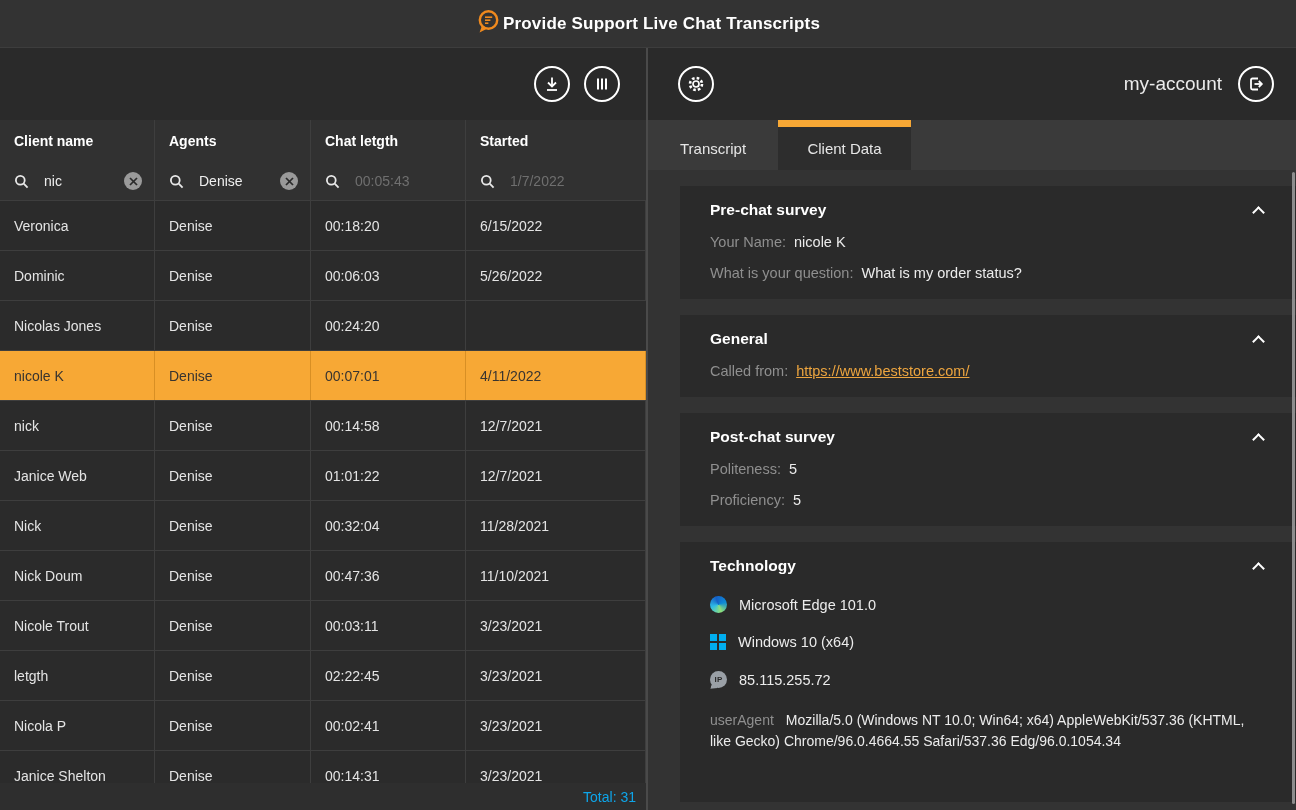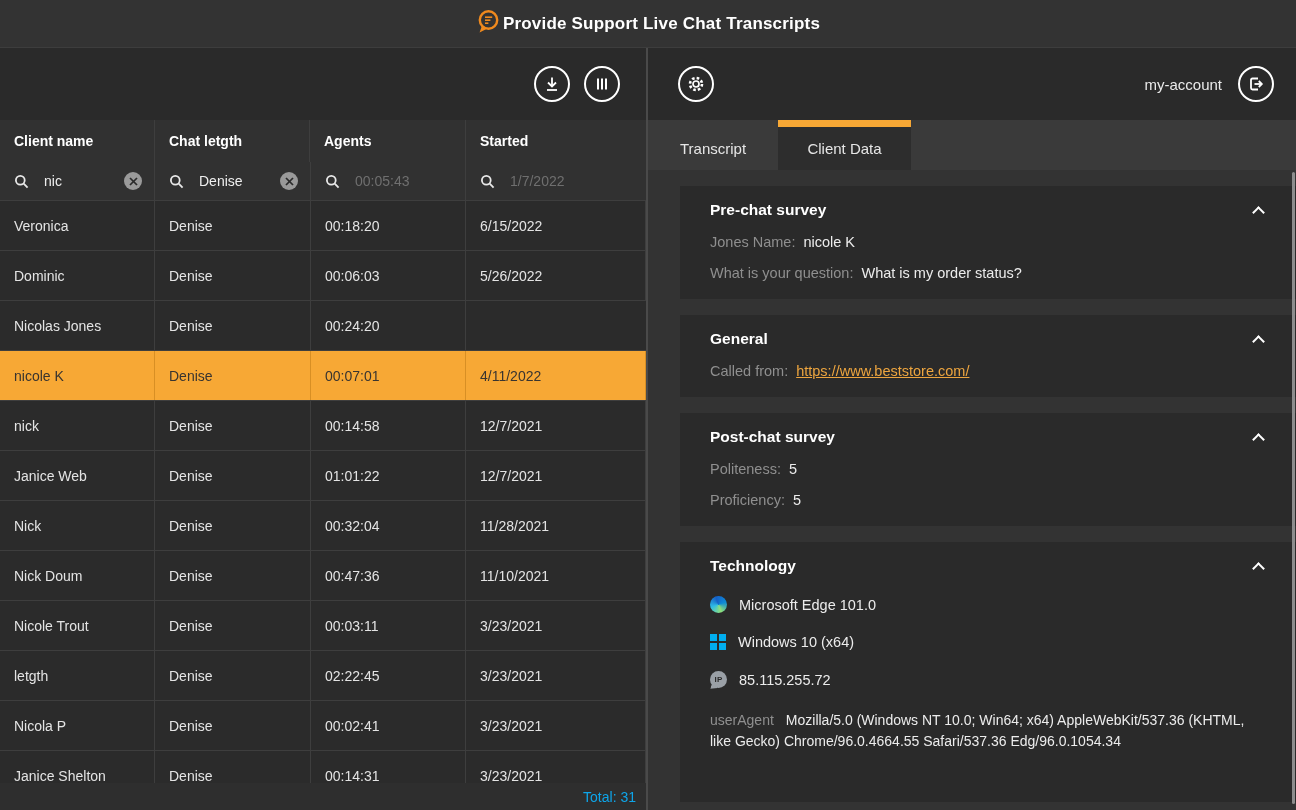--- a/index.html
+++ b/index.html
@@ -45,21 +45,21 @@
 
   .tfooter { position:absolute; left:0; right:0; bottom:0; height:27px; background:#2e2e2e;
              display:flex; align-items:center; justify-content:flex-end; padding-right:10px;
              font-size:14px; color:#0ea5e9; z-index:5; }
 
   
   .right-panel { flex:1; display:flex; flex-direction:column; min-width:0; position:relative; background:#333333; }
   .rtoolbar { height:72px; flex:0 0 72px; background:#2a2a2a; display:flex; align-items:center;
               justify-content:space-between; padding:0 22px 0 30px; }
   .account { display:flex; align-items:center; gap:16px; }
-  .account-label { font-size:15px; color:#eaeaea; }
+  .account-label { font-size:19px; color:#eaeaea; }
 
   .tabs { height:50px; flex:0 0 50px; background:#3a3a3a; display:flex; align-items:stretch; }
   .tab { width:130px; display:flex; align-items:center; justify-content:center; font-size:15px;
          color:#e6e6e6; cursor:pointer; border-top:7px solid transparent; }
   .tab.active { width:133px; background:#2d2d2d; border-top-color:#F7A835; }
 
   .content { flex:1; overflow:hidden; padding-top:16px;padding-left:32px; }
   .card { background:#2a2a2a; padding:15px 30px 18px 30px; margin-bottom:16px; }
   .card-head { display:flex; align-items:center; justify-content:space-between; }
   .card-head h3 { font-size:15.5px; font-weight:700; color:#ffffff; }
@@ -123,22 +123,22 @@
             <line x1="5" y1="3.5" x2="5" y2="14.5" stroke="#fff" stroke-width="2"></line>
             <line x1="9" y1="3.5" x2="9" y2="14.5" stroke="#fff" stroke-width="2"></line>
             <line x1="13" y1="3.5" x2="13" y2="14.5" stroke="#fff" stroke-width="2"></line>
           </svg>
         </button>
       </div>
 
       <div class="thead">
         <div class="thr">
           <div class="th c0">Client name</div>
+          <div class="th c1">Agents</div>
           <div class="th c2">Chat letgth</div>
-          <div class="th c1">Agents</div>
           <div class="th c3">Started</div>
         </div>
         <div class="thr">
           <div class="tf c0">
             <svg width="15" height="15" viewBox="0 0 15 15">
               <circle cx="6.3" cy="6.3" r="4.4" fill="none" stroke="#e8e8e8" stroke-width="1.8"></circle>
               <line x1="9.7" y1="9.7" x2="13.6" y2="13.6" stroke="#e8e8e8" stroke-width="1.8"></line>
             </svg>
             <input value="nic" style="">
             <button class="clear">
@@ -299,21 +299,21 @@
       </div>
 
       <div class="content">
 
         <div class="card">
           <div class="card-head">
             <h3>Pre-chat survey</h3>
             <span class="chev"></span>
           </div>
           <div class="field">
-            <span class="flabel">Jones Name:</span><span class="fvalue">nicole K</span>
+            <span class="flabel">Your Name:</span><span class="fvalue">nicole K</span>
           </div>
           <div class="field">
             <span class="flabel">What is your question:</span><span class="fvalue">What is my order status?</span>
           </div>
         </div>
 
         <div class="card">
           <div class="card-head">
             <h3>General</h3>
             <span class="chev"></span>

